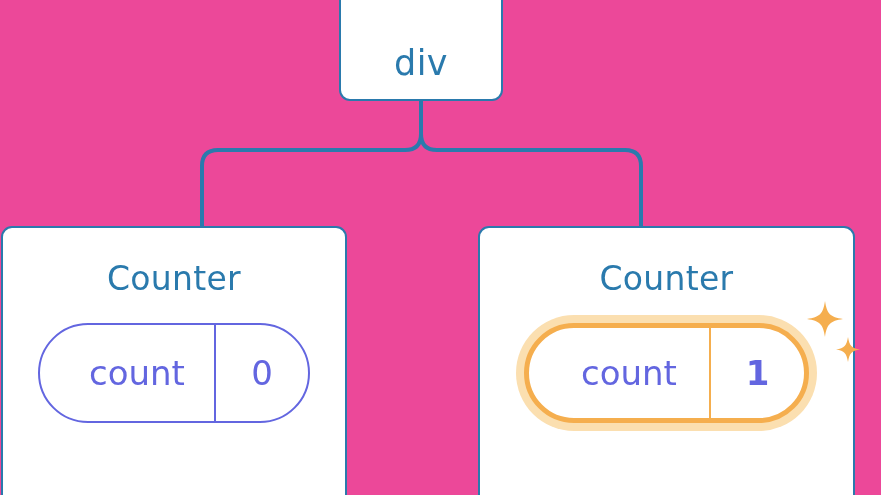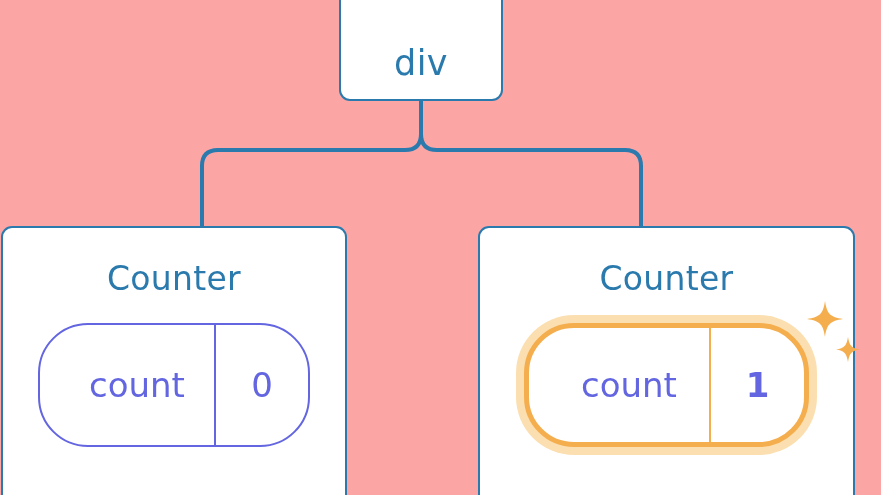--- a/index.html
+++ b/index.html
@@ -10,21 +10,21 @@
     width: 881px;
     height: 495px;
     overflow: hidden;
     font-family: "DejaVu Sans", sans-serif;
   }
 
   #stage {
     position: relative;
     width: 881px;
     height: 495px;
-    background: #fca5a5;
+    background: #ec4899;
     overflow: hidden;
   }
 
   
   #connector {
     position: absolute;
     left: 0;
     top: 0;
     width: 881px;
     height: 495px;
@@ -80,21 +80,21 @@
   
   .pill-wrap {
     position: relative;
     margin-top: 28px;
   }
 
   .pill {
     position: relative;
     display: flex;
     align-items: stretch;
-    height: 124px;
+    height: 100px;
     border: 2px solid #6366e0;
     border-radius: 50px;
     box-sizing: border-box;
     background: #ffffff;
   }
 
   .pill-key,
   .pill-val {
     display: flex;
     align-items: center;

